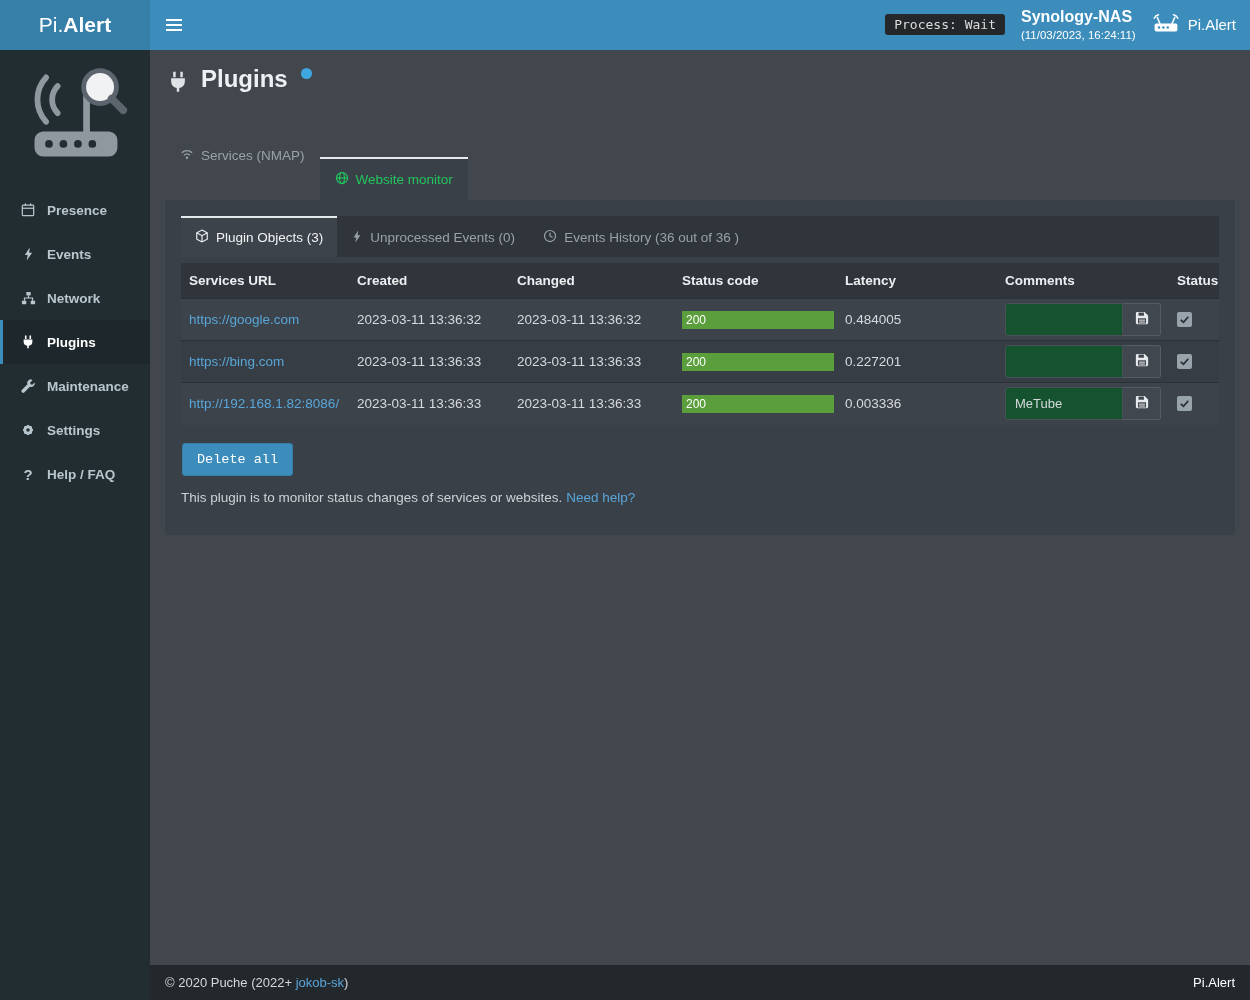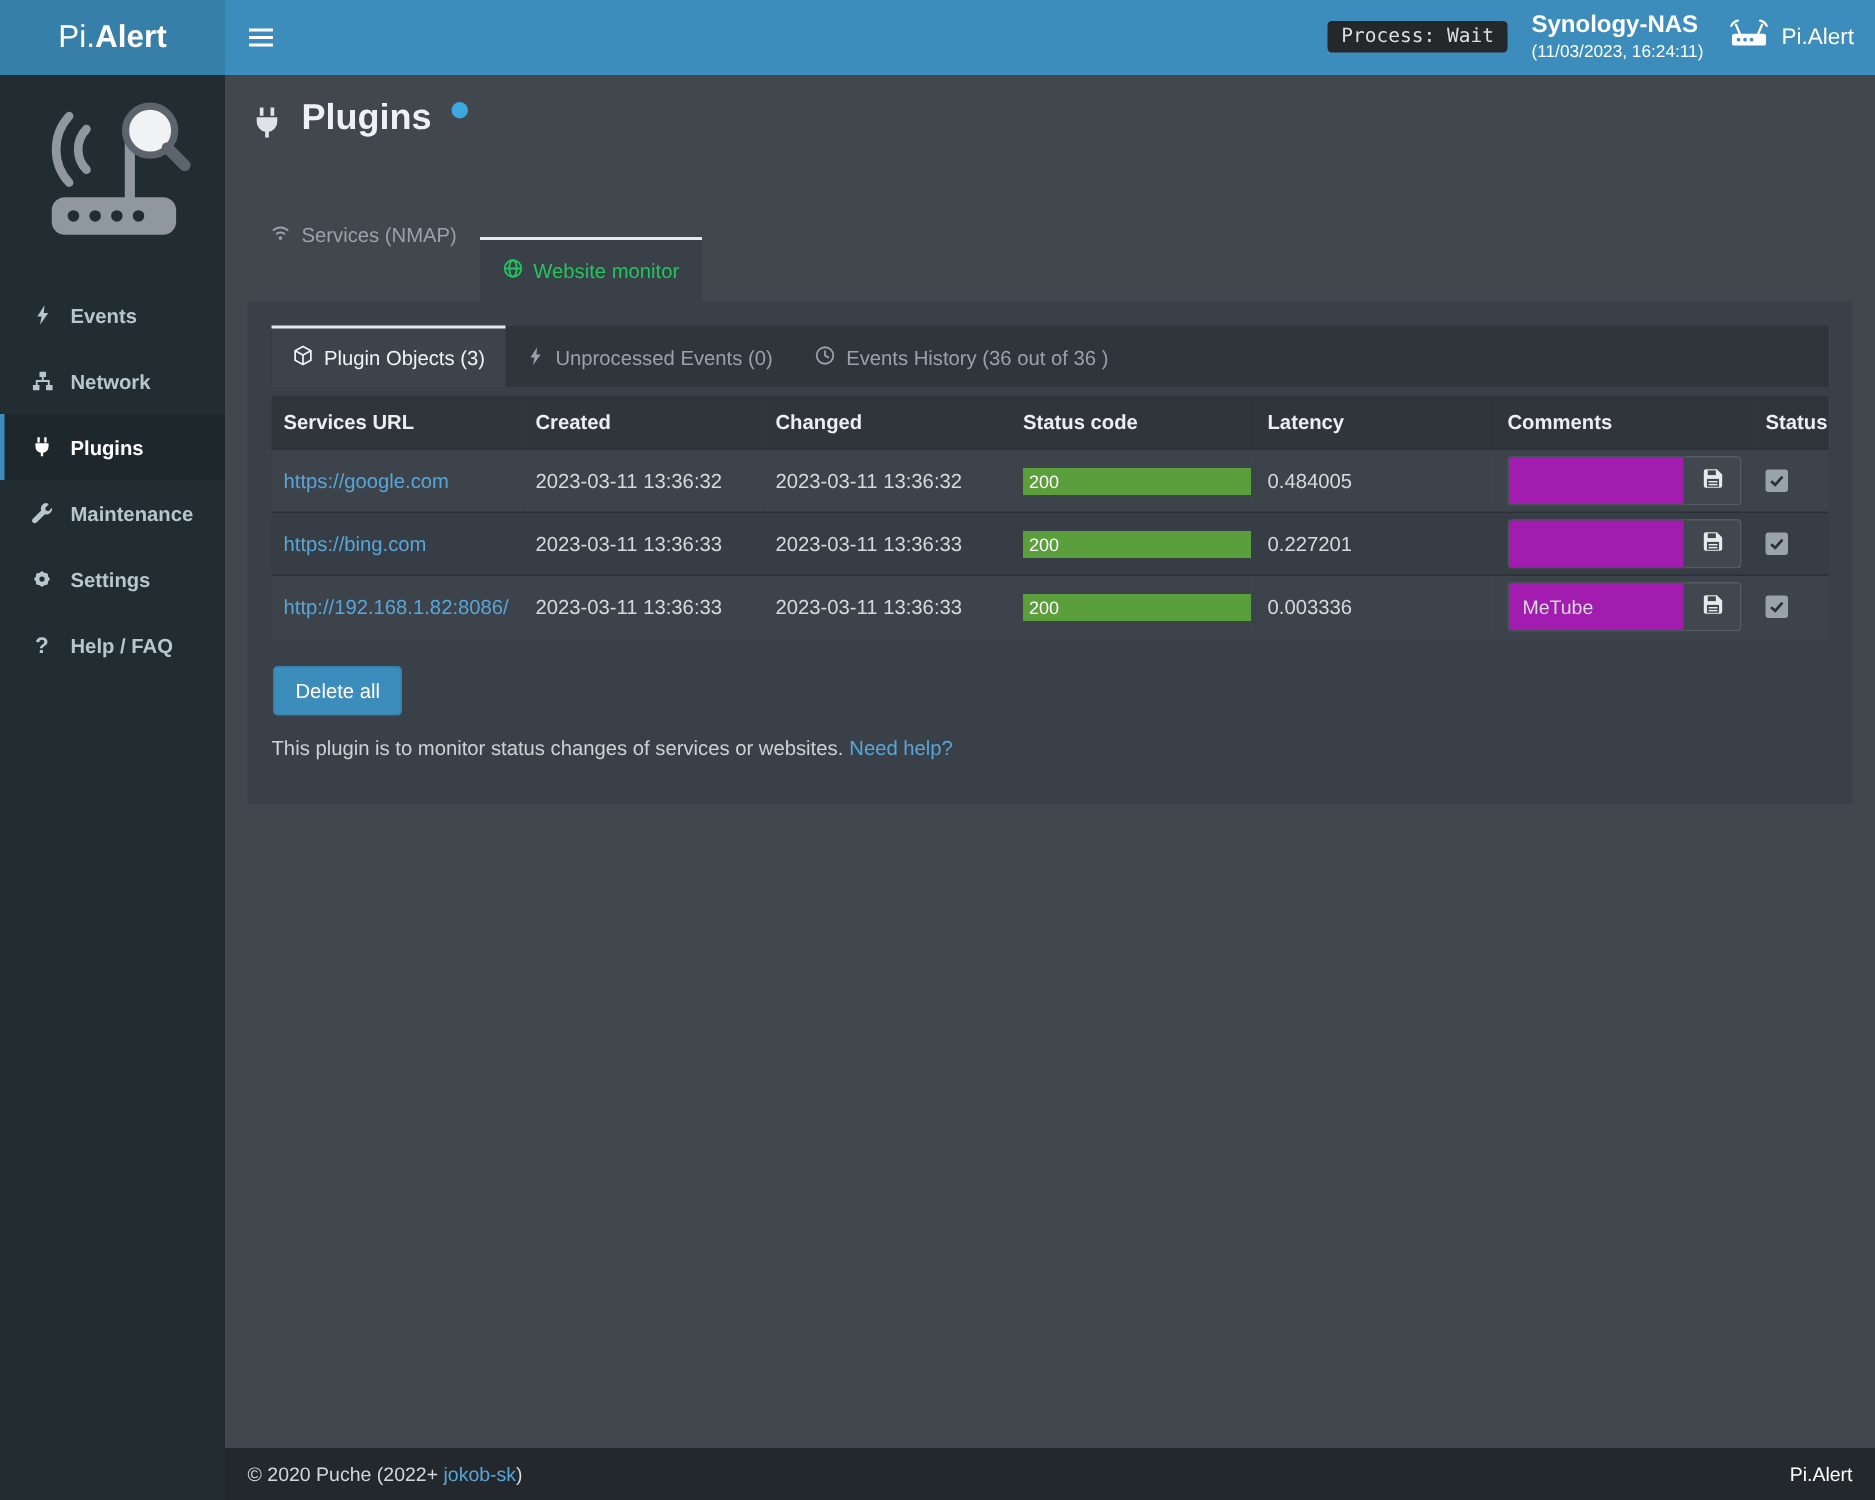--- a/index.html
+++ b/index.html
@@ -66,33 +66,33 @@
                            color:#eceef0; padding:10px 8px; }
   .plugin-table tbody td { padding:4px 8px; border-top:1px solid #2c3136; height:42px; vertical-align:middle; }
   .plugin-table tbody tr:nth-child(odd) { background:var(--row-odd,#3d434a); }
   .plugin-table tbody tr:nth-child(even) { background:var(--row-even,#373d44); }
   .link { color:var(--link,#58a6d9); text-decoration:none; cursor:pointer; }
 
   .status-bar { width:152px; height:18px; background:var(--success,#5b9e3c); color:#fff;
                 font-size:12px; line-height:18px; padding-left:4px; }
 
   .comment-group { display:flex; width:156px; }
-  .comment-input { width:118px; height:33px; background:#a21caf; border:1px solid #4b5158;
+  .comment-input { width:118px; height:33px; background:#14532d; border:1px solid #4b5158;
                    color:#d6dadd; padding:0 9px; font-size:13px; font-family:inherit;
                    border-radius:3px 0 0 3px; outline:none; }
   .save-btn { width:38px; height:33px; background:#41474e; border:1px solid #565c63; border-left:none;
               border-radius:0 3px 3px 0; cursor:pointer; display:flex; align-items:center; justify-content:center; }
 
   .checkbox { width:15px; height:15px; background:#99a3ab; border-radius:2px; display:inline-flex;
               align-items:center; justify-content:center; cursor:pointer; }
   .checkbox svg { display:none; }
   .checkbox.checked svg { display:block; }
 
   .btn-delete { margin:18px 0 0 1px; padding:8px 14px; background:var(--accent,#3c8dbc);
-                border:1px solid #367fa9; border-radius:3px; color:#fff; font-size:13.5px; cursor:pointer; }
+                border:1px solid #367fa9; border-radius:3px; color:#fff; font-size:13.5px; cursor:pointer;font-family:Liberation Mono, monospace; }
   .plugin-desc { margin-top:14px; font-size:13.5px; color:#cdd2d6; }
   .plugin-desc .link { margin-left:4px; }
 
   
   .footer { position:fixed; bottom:0; left:150px; right:0; height:35px; background:var(--footer-bg,#23282d);
             display:flex; align-items:center; justify-content:space-between; padding:0 15px;
             font-size:13px; color:#d4d8db; z-index:8; }
   .footer-right { color:#fff; }
 </style>
 </head>
@@ -147,20 +147,30 @@
       <circle cx="86" cy="26" r="17" fill="#f1f2f3" stroke="#5c656d" stroke-width="5"></circle>
       <path d="M98 38 L110 50" stroke="#5c656d" stroke-width="8" stroke-linecap="round"></path>
       <rect x="18" y="72" width="86" height="26" rx="9" fill="#8f989f"></rect>
       <circle cx="33" cy="85" r="4" fill="#222d32"></circle>
         <circle cx="48" cy="85" r="4" fill="#222d32"></circle>
       <circle cx="63" cy="85" r="4" fill="#222d32"></circle>
         <circle cx="78" cy="85" r="4" fill="#222d32"></circle>
     </svg>
   </div>
   <ul class="menu">
+    <li class="menu-item">
+      <span class="icon">
+        <svg viewBox="0 0 16 16" width="14" height="14" fill="none" stroke="currentColor" stroke-width="1.4">
+            <rect x="1.5" y="2.5" width="13" height="12" rx="1"></rect>
+            <path d="M1.5 6 h13"></path>
+            <path d="M5 0.5 v3 M11 0.5 v3"></path>
+          </svg>
+      </span>
+      <span>Presence</span>
+    </li>
     <li class="menu-item">
       <span class="icon">
         <svg viewBox="0 0 16 16" width="13" height="14">
             <path fill="currentColor" d="M9.5 0 3.5 9.2 H7 L5.8 16 12.5 6.4 H8.8 Z"></path>
           </svg>
       </span>
       <span>Events</span>
     </li>
     <li class="menu-item">
       <span class="icon">

